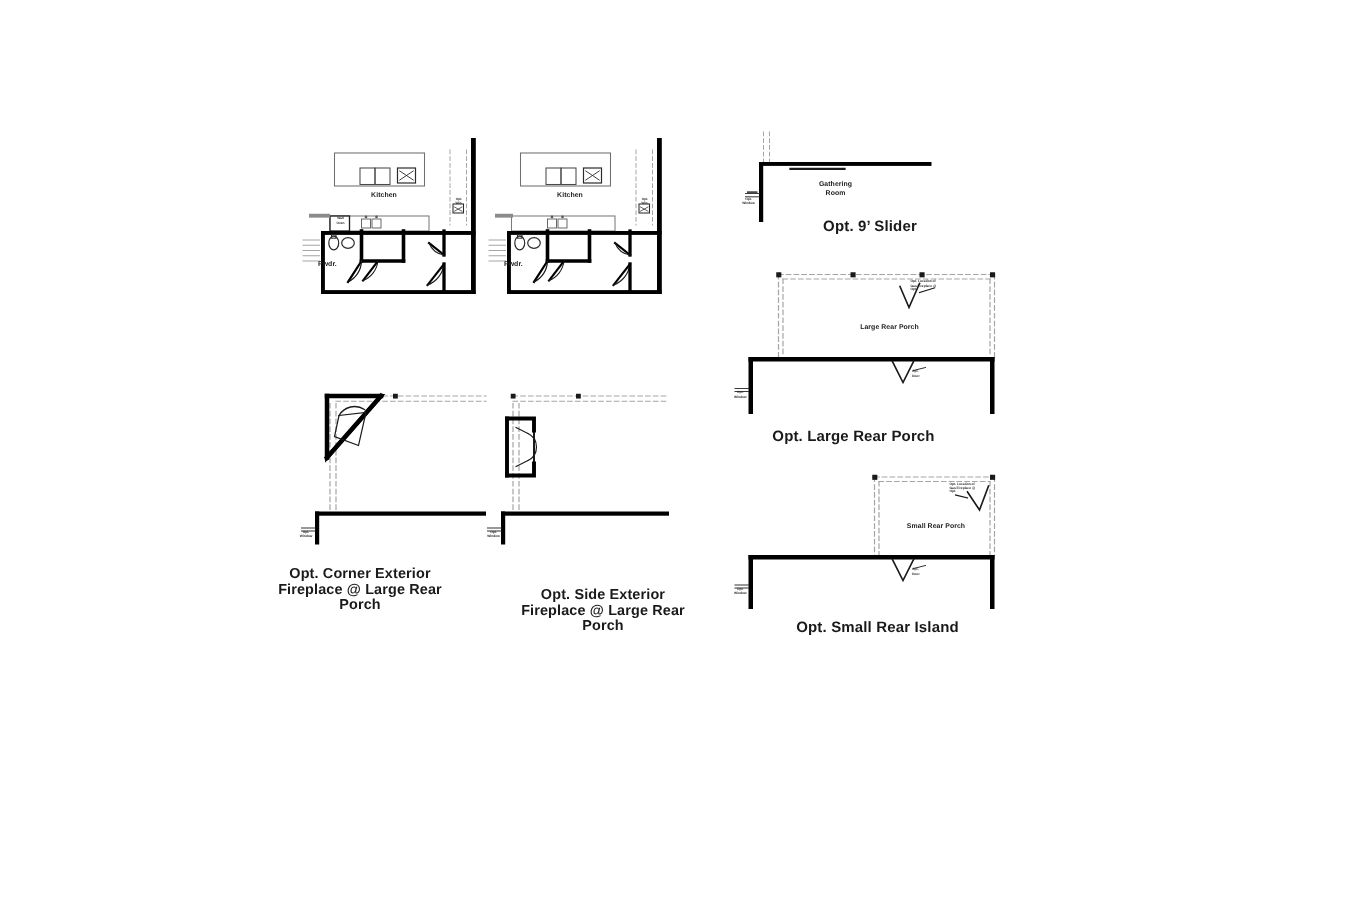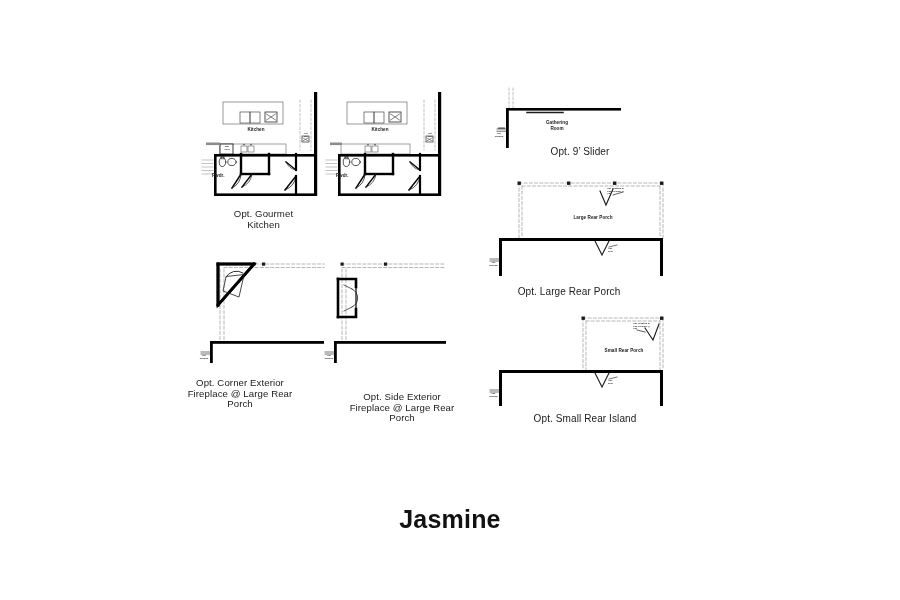--- a/index.html
+++ b/index.html
@@ -13,21 +13,21 @@
   #sheet {
     position: relative;
     width: 900px; height: 600px;
     background: #ffffff;
   }
   .plate { position: absolute; }
   .cap {
     position: absolute;
     text-align: center;
     font-family: "Liberation Sans", sans-serif;
-    font-weight: normal;
+    font-weight: bold;
     color: #1a1a1a;
     line-height: 1.12;
     letter-spacing: 0.1px;
     white-space: pre-line;
   }
   .cap-sm { font-size: 9.6px; }
   .cap-md { font-size: 10px; }
   .roomlabel {
     position: absolute;
     text-align: center;
@@ -144,22 +144,20 @@
         <path d="M107 46 L112 48.8 M112 46 L107 48.8" stroke="#2b2b2b" stroke-width="0.5"></path>
       </g>
     </svg>
     <div class="roomlabel" style="left:38px; top:35px; width:44px;">Kitchen</div>
     <div class="roomlabel" style="left:16px; top:81px; width:30px; text-align:left;">Pwdr.</div>
     <div class="tinytext" style="left:24px; top:53px; width:14px;">Wall
 Oven</div>
     <div class="tinytext" style="left:104px; top:40px; width:12px;">Opt.
 Win.</div>
   </div>
-  <div class="cap cap-sm" style="left:186px; top:209px; width:155px;">Opt. Gourmet
-Kitchen</div>
 
   <div class="plate" style="left:320px; top:92px;">
     <svg width="140" height="110" viewBox="0 0 140 110">
       <g stroke="#000" fill="none" stroke-linecap="square">
         <rect x="118" y="0" width="3.2" height="104" fill="#000" stroke="none"></rect>
         <rect x="27" y="10" width="60" height="22" stroke="#6e6e6e" stroke-width="0.7"></rect>
         <rect x="44" y="20" width="10" height="11" stroke="#4a4a4a" stroke-width="0.7"></rect>
         <rect x="54" y="20" width="10" height="11" stroke="#4a4a4a" stroke-width="0.7"></rect>
         <rect x="69" y="20" width="12" height="10" stroke="#2b2b2b" stroke-width="0.8"></rect>
         <path d="M70.5 22 L79.5 28 M79.5 22 L70.5 28" stroke="#2b2b2b" stroke-width="0.6"></path>
@@ -393,16 +391,15 @@
 Gas Fireplace @
 Opt.</div>
     <div class="tinytext" style="left:121px; top:69px; width:13px; text-align:left;">Opt.
 Door</div>
     <div class="tinytext" style="left:0px; top:82px; width:13px;">Opt.
 Window</div>
   </div>
   <div class="cap cap-md" style="left:490px; top:413px; width:190px;">Opt. Small Rear Island</div>
 
   <div id="title-block">
-    <div class="t1">Jasmine</div>
   </div>
 
 </div>
 
 </body></html>

